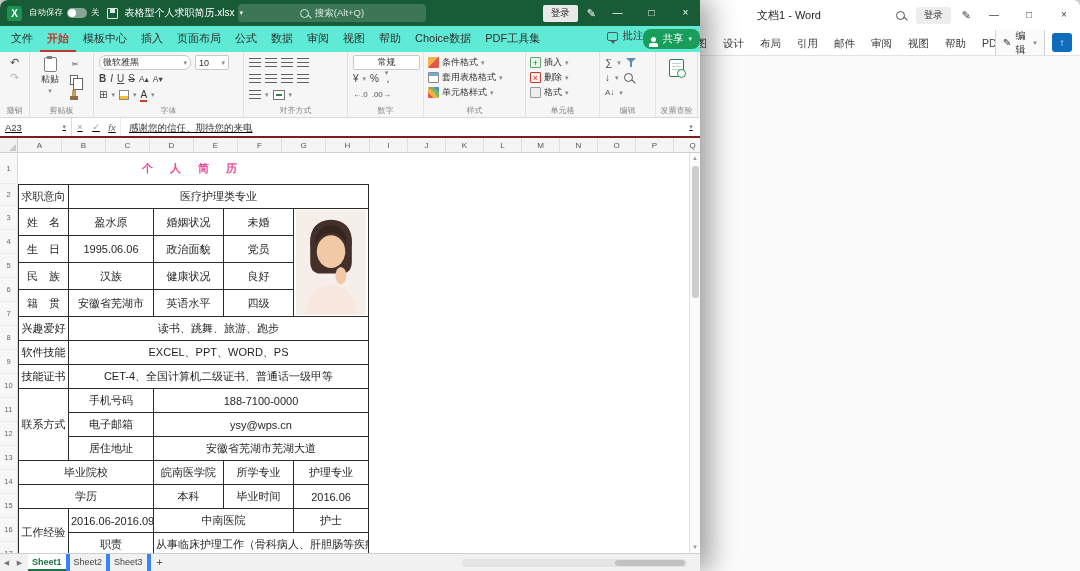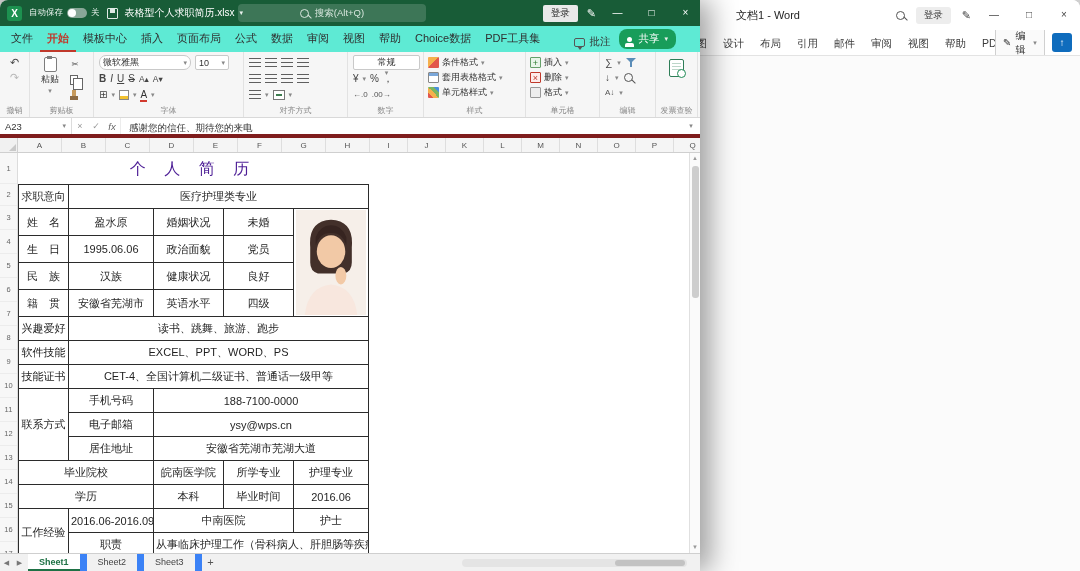--- a/index.html
+++ b/index.html
@@ -3,21 +3,21 @@
 <meta charset="utf-8">
 <style>
   *{margin:0;padding:0;box-sizing:border-box;font-family:"Liberation Sans","DejaVu Sans",sans-serif;}
   html,body{overflow:hidden;}
   body{width:1080px;height:571px;background:#cfcfcf;}
   .stage{position:relative;width:1080px;height:571px;}
 
   
   .word-win{position:absolute;left:692px;top:0;right:0;bottom:0;background:#fff;border-radius:0 8px 0 0;display:flex;flex-direction:column;}
   .w-titlebar{height:30px;display:flex;align-items:center;background:#fff;border-radius:0 8px 0 0;}
-  .w-title{margin-left:44px;font-size:11px;color:#252525;white-space:nowrap;}
+  .w-title{margin-left:65px;font-size:11px;color:#252525;white-space:nowrap;}
   .w-tb-right{margin-left:auto;display:flex;align-items:center;gap:11px;padding-right:4px;}
   .loupe{width:9px;height:9px;border:1.4px solid #555;border-radius:50%;position:relative;display:inline-block;}
   .loupe::after{content:'';position:absolute;width:5px;height:1.4px;background:#555;transform:rotate(45deg);right:-4px;bottom:-1px;}
   .loupe.light{border-color:#d7e6dd;}
   .loupe.light::after{background:#d7e6dd;}
   .w-login{background:#ededed;border-radius:3px;font-size:9.5px;padding:2px 8px;color:#333;}
   .w-pen{font-size:11px;color:#444;}
   .wc{width:24px;text-align:center;color:#444;font-size:10px;line-height:30px;}
   .w-tabrow{height:26px;display:flex;align-items:center;border-bottom:1px solid #e3e3e3;overflow:hidden;background:#fff;}
   .w-tabs{display:flex;overflow:hidden;white-space:nowrap;}
@@ -43,21 +43,21 @@
   .x-search{position:absolute;left:238px;top:4px;width:188px;height:18px;background:rgba(255,255,255,.16);border-radius:4px;display:flex;align-items:center;justify-content:center;gap:6px;font-size:9.5px;color:#d7e6dd;}
   .x-tb-right{position:absolute;right:0;top:0;height:26px;display:flex;align-items:center;gap:9px;padding-right:2px;}
   .x-login{background:#e9e9e9;border-radius:2px;font-size:9.5px;padding:2px 8px;color:#222;}
   .x-pen{font-size:11px;color:#fff;}
   .xc{width:25px;text-align:center;font-size:10px;color:#fff;line-height:26px;}
 
   .x-menubar{height:26px;background:#5eead4;display:flex;align-items:center;flex:none;}
   .x-tabs{display:flex;padding-left:4px;}
   .x-tab{font-size:11px;color:#2f2f2f;padding:0 7px;line-height:25px;height:26px;white-space:nowrap;}
   .x-tab.active{color:var(--active-tab,#c0392b);font-weight:bold;box-shadow:inset 0 -2px 0 var(--active-tab,#c0392b);}
-  .x-menu-right{margin-left:auto;display:flex;align-items:flex-end;gap:9px;padding-right:24px;}
+  .x-menu-right{margin-left:auto;display:flex;align-items:flex-start;padding-right:0;}
   .x-comments{display:flex;align-items:center;gap:4px;font-size:10.5px;color:#333;}
   .comment-ic{width:11px;height:9px;border:1.2px solid #555;border-radius:2px;position:relative;}
   .comment-ic::after{content:'';position:absolute;left:2px;bottom:-4px;border-left:3px solid transparent;border-right:3px solid transparent;border-top:4px solid #555;}
   .x-share{background:var(--share-green,#189d5a);color:#fff;font-size:10.5px;padding:3px 8px;border-radius:8px;display:flex;align-items:center;gap:5px;}
   .share-person{width:5px;height:5px;background:#fff;border-radius:50%;position:relative;display:inline-block;margin-right:1px;}
   .share-person::after{content:'';position:absolute;left:-2px;top:6px;width:9px;height:4px;background:#fff;border-radius:2px 2px 0 0;}
 
   
   .x-ribbon{height:66px;background:#f6f6f6;display:flex;border-bottom:1px solid #d9d9d9;flex:none;}
   .rg{position:relative;border-right:1px solid #e2e2e2;padding:3px 3px 12px;flex:none;}
@@ -112,21 +112,21 @@
   .ci-fmt{border:1px solid #999;background:#eee;}
   .erow{display:flex;align-items:center;gap:5px;height:15px;font-size:10px;color:#444;padding-left:2px;}
   .funnel{width:10px;height:9px;position:relative;}
   .funnel::before{content:'';position:absolute;left:0;top:0;border-left:5px solid transparent;border-right:5px solid transparent;border-top:5px solid #5b8db8;}
   .funnel::after{content:'';position:absolute;left:4px;top:4px;width:2px;height:5px;background:#5b8db8;}
   .inv-ic{width:15px;height:18px;border:1.3px solid #2e7d57;border-radius:2px;background:#fff;position:relative;margin:4px auto 0;}
   .inv-ic::before{content:'';position:absolute;left:2px;top:3px;right:2px;height:7px;background:repeating-linear-gradient(to bottom,#bcd6c9 0,#bcd6c9 1px,transparent 1px,transparent 3px);}
   .inv-ic::after{content:'';position:absolute;right:-3px;bottom:-2px;width:7px;height:7px;border:1.4px solid #1f8a55;border-radius:50%;background:#fff;}
 
   
-  .x-formula{height:20px;background:#fff;display:flex;align-items:center;border-bottom:4px solid #7f1d1d;flex:none;}
+  .x-formula{height:20px;background:#fff;display:flex;align-items:center;border-bottom:2px solid #7f1d1d;flex:none;text-decoration:underline;}
   .namebox{width:72px;height:100%;border-right:1px solid #dcdcdc;display:flex;align-items:center;justify-content:space-between;padding:0 5px;font-size:9.5px;color:#333;background:#fff;}
   .fb-btn{width:16px;text-align:center;font-size:9px;color:#9a9a9a;}
   .fb-fx{font-style:italic;color:#666;font-size:9.5px;}
   .fb-input{flex:1;height:100%;line-height:19px;padding-left:8px;font-size:9.5px;color:#333;border-left:1px solid #ececec;white-space:nowrap;overflow:hidden;}
   .fb-expand{width:18px;text-align:center;color:#888;font-size:7px;}
 
   
   .x-colhdrs{height:15px;display:flex;background:#f5f5f5;border-bottom:1px solid #cfcfcf;flex:none;}
   .corner{width:18px;flex:none;border-right:1px solid #cfcfcf;background:#f1f1f1;position:relative;}
   .corner::after{content:'';position:absolute;right:1px;bottom:1px;border-left:7px solid transparent;border-bottom:7px solid #c9c9c9;}
@@ -135,41 +135,41 @@
   .cols .colh:nth-of-type(n+9){width:38px;}
 
   
   .x-grid{flex:1;display:flex;overflow:hidden;background:#fff;}
   .x-gutter{width:18px;flex:none;background:#f7f7f7;border-right:1px solid #dcdcdc;display:flex;flex-direction:column;overflow:hidden;}
   .rown{flex:none;height:24px;line-height:24px;font-size:7.5px;color:#666;text-align:center;border-bottom:1px solid #ececec;}
   .x-gutter .rown:nth-of-type(1){height:31px;line-height:31px;}
   .x-gutter .rown:nth-of-type(2){height:22px;line-height:22px;}
   .x-canvas{flex:1;position:relative;overflow:hidden;background:#fff;}
   .resume-wrap{position:absolute;left:0;top:0;width:350px;}
-  .resume-title{height:31px;line-height:31px;text-align:center;font-size:16px;font-weight:normal;letter-spacing:7px;color:#4c1d95;}
+  .resume-title{height:31px;line-height:31px;text-align:center;font-size:11px;font-weight:bold;letter-spacing:7px;color:#ec4899;}
   table.resume{border-collapse:collapse;width:350px;table-layout:fixed;}
   table.resume td{border:1px solid #2b2b2b;font-size:11px;color:#1f1f1f;text-align:center;vertical-align:middle;padding:1px 2px;overflow:hidden;white-space:nowrap;}
   table.resume tr{height:24px;}
   tr.r-obj{height:22px;}
   tr.r-duty{height:38px;}
   td.duty-text{white-space:normal;text-align:left;font-size:8px;line-height:1.5;padding:2px 5px;}
   td.photo-cell{padding:0;}
   .photo{display:block;width:100%;height:100%;}
 
   
   .x-vscroll{width:11px;flex:none;background:#fafafa;border-left:1px solid #e0e0e0;display:flex;flex-direction:column;align-items:center;}
   .varr{font-size:6px;color:#999;height:11px;line-height:11px;}
   .vthumb{width:7px;height:132px;background:#cdcdcd;border-radius:3px;margin-top:2px;}
   .varr.bottom{margin-top:auto;}
 
   
   .x-sheetbar{height:18px;background:#f1f1f1;border-top:1px solid #cfcfcf;display:flex;align-items:center;font-size:9px;flex:none;}
   .nav{width:13px;text-align:center;color:#777;font-size:7px;}
   .stabs{display:flex;height:100%;margin-left:2px;}
-  .stab{padding:0 11px;line-height:16px;color:#444;border-right:7px solid #3b82f6;white-space:nowrap;}
+  .stab{padding:0 4px;line-height:16px;color:#444;border-right:4px solid #3b82f6;white-space:nowrap;}
   .stab.active{background:#fff;color:var(--sheet-accent,#1e7145);font-weight:bold;box-shadow:inset 0 -2px 0 var(--sheet-accent,#1e7145);}
   .addsheet{width:18px;text-align:center;color:#555;font-size:11px;line-height:17px;}
   .hscroll{margin-left:auto;margin-right:13px;width:225px;height:8px;background:#e4e4e4;border-radius:4px;position:relative;}
   .hthumb{position:absolute;right:2px;top:1px;width:70px;height:6px;background:#c2c2c2;border-radius:3px;}
 </style>
 </head>
 <body>
 
 <div class="stage">
 

